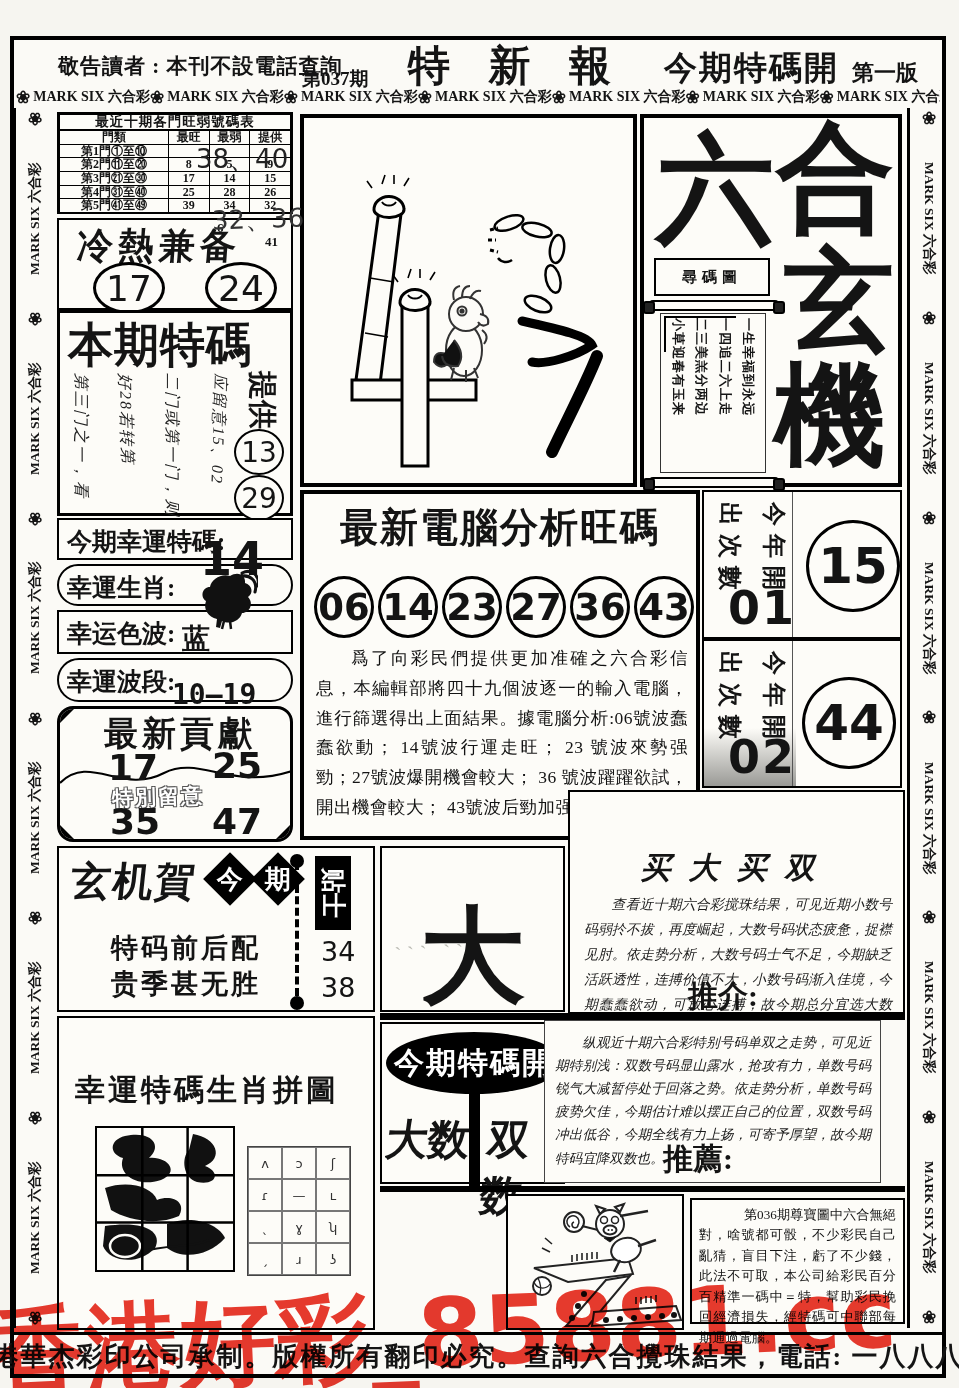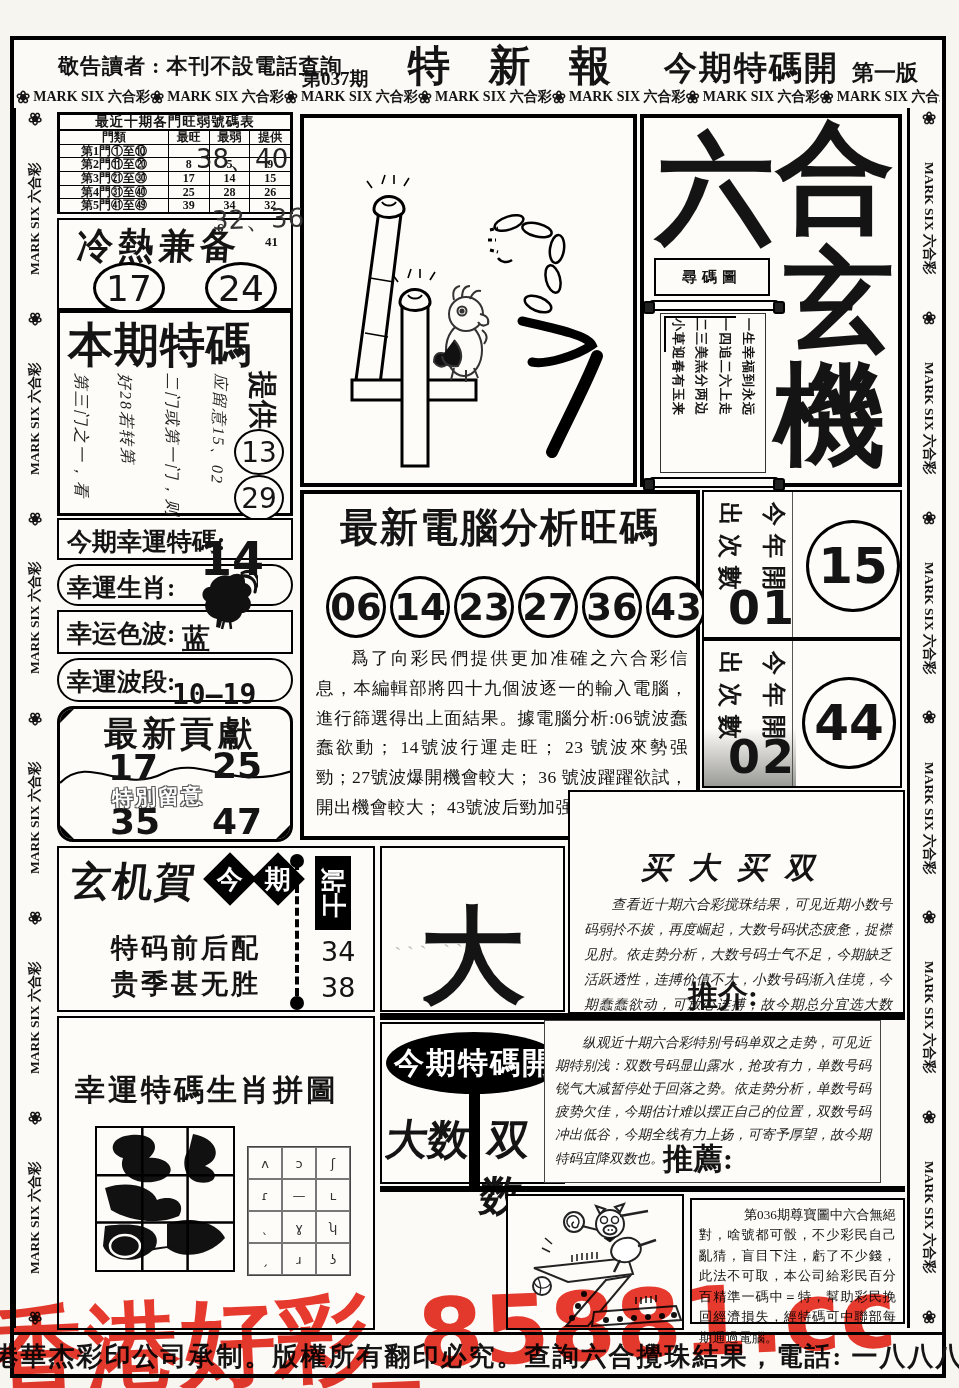--- a/index.html
+++ b/index.html
@@ -120,21 +120,21 @@
   .roller::before{left:-7px;} .roller::after{right:-7px;}
   .ro-t{top:0;} .ro-b{bottom:0;}
   .sc-body{position:absolute;left:12px;top:13px;width:106px;height:160px;border:1px solid #333;
            display:flex;flex-direction:row-reverse;justify-content:space-evenly;padding:4px 2px;box-sizing:border-box;}
   .sc-body .vtext{font-size:13px;font-weight:bold;letter-spacing:1px;}
   .sc-brk{position:absolute;left:16px;top:16px;width:70px;height:34px;border-left:2px solid #000;border-top:2px solid #000;}
 
   
   .computer{left:300px;top:490px;width:400px;height:350px;border-width:4px;}
   .cp-title{left:0;top:8px;width:100%;text-align:center;font-size:38px;font-weight:900;letter-spacing:2px;transform:scaleY(1.05);}
-  .cp-balls{left:8px;top:82px;width:384px;display:flex;justify-content:space-between;margin-left:12px;}
+  .cp-balls{left:8px;top:82px;width:384px;display:flex;justify-content:space-between;}
   .ball{width:56px;height:56px;border:3px solid #000;border-radius:50%;display:flex;align-items:center;justify-content:center;
         font-size:37px;font-weight:bold;font-family:"DejaVu Sans",sans-serif;margin:0 2px;background:#fdfcf8;}
   .cp-body{left:12px;top:150px;width:372px;font-size:17.5px;line-height:1.7;text-align:justify;text-indent:2em;letter-spacing:0.5px;}
 
   
   .ycell{left:702px;width:200px;height:149px;}
   .yc1{top:490px;} .yc2{top:639px;}
   .yc-lab1{right:110px;top:10px;font-size:24px;font-weight:900;letter-spacing:8px;}
   .yc-lab2{left:10px;top:10px;font-size:24px;font-weight:900;letter-spacing:8px;}
   .yc-div{left:88px;top:0;height:100%;border-left:1px solid #555;}

